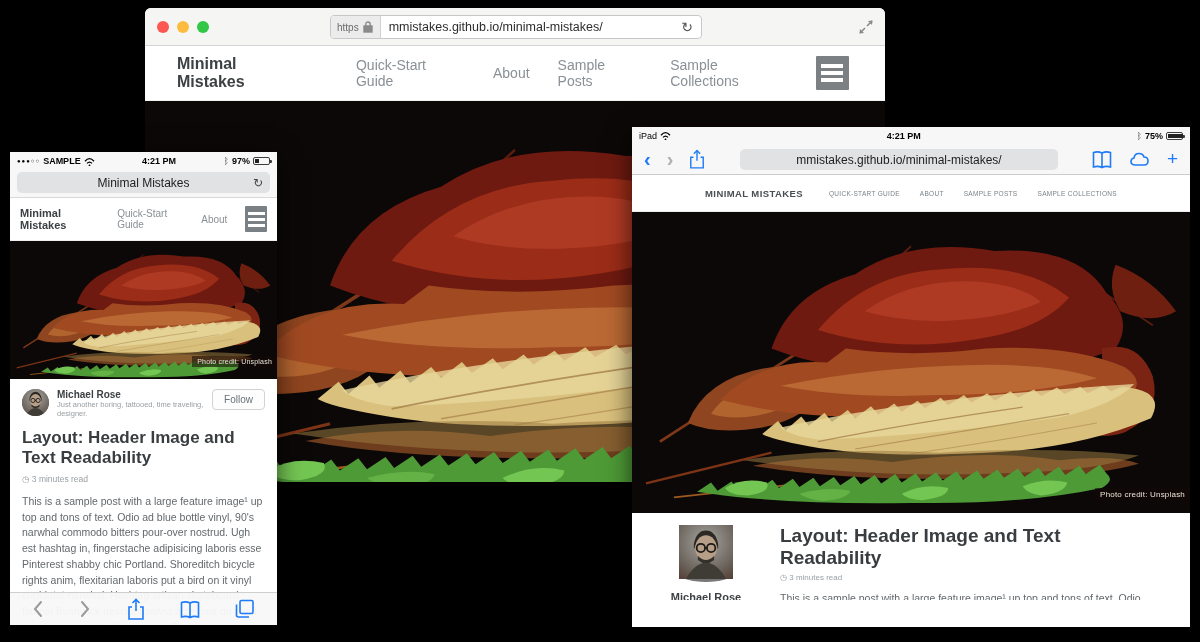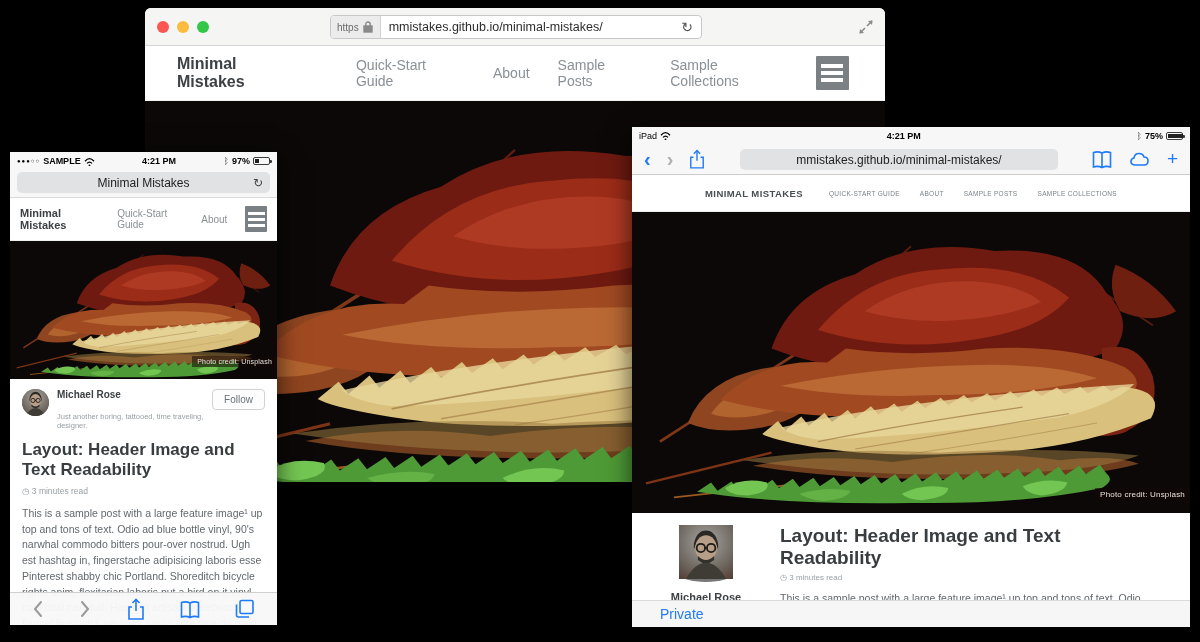--- a/index.html
+++ b/index.html
@@ -94,21 +94,21 @@
   .ip-link { font-size:10px; color:#8a9095; margin-right:18px; }
   .ip-nav .hamburger { width:26px; height:26px; margin-left:auto; }
   .ip-nav .hamburger span { width:17px; height:3px; }
   .ip-hero { height:138px; }
   .ip-content { padding:10px 12px 0; }
   .ip-authorrow { display:flex; align-items:flex-start; }
   .avatar { border-radius:50%; overflow:hidden; flex:none; background:#777; }
   .ip-authorrow .avatar { width:27px; height:27px; }
   .ip-authmeta { margin-left:8px; flex:1; }
   .ip-authname { font-size:10px; font-weight:bold; color:#3d4144; }
-  .ip-authbio { font-size:7.5px; color:#9aa0a5; margin-top:12px; }
+  .ip-authbio { font-size:7.5px; color:#9aa0a5; margin-top:0; }
   .follow-btn {
     border:1px solid #cfd3d6; background:#fdfdfd; border-radius:4px;
     font-size:10px; color:#6b7176; padding:4px 11px; cursor:pointer;
   }
   .ip-title { margin-top:10px; font-size:17px; line-height:1.2; font-weight:bold; color:#393d40; }
   .ip-meta { font-size:8.5px; margin-top:5px; }
   .ip-body { margin-top:10px; font-size:10.5px; line-height:1.5; color:#63686c; }
   .ip-toolbar {
     position:absolute; left:0; right:0; bottom:0; height:33px;
     background:rgba(248,248,248,.96); border-top:1px solid #cfcfcf;
@@ -436,18 +436,15 @@
       </div>
       <div class="pd-main">
         <div class="pd-title">Layout: Header Image and Text Readability</div>
         <div class="meta pd-meta">
           <span>◷</span>
           <span>3 minutes read</span>
         </div>
         <div class="pd-body">This is a sample post with a large feature image¹ up top and tons of text. Odio ad blue bottle vinyl, 90's narwhal commodo bitters pour-over nostrud. Ugh est hashtag in, fingerstache adipisicing laboris esse Pinterest shabby chic Portland. Shoreditch bicycle rights anim, flexitarian laboris put a bird on it vinyl cupidatat narwhal. Hashtag artisan skateboard, flannel Bushwick nesciunt salvia aute fixie do plaid post-ironic dolor McSweeney's. Cliche pour-over chambray nulla four loko skateboard sapiente hashtag.</div>
       </div>
     </div>
-    <div class="pd-private">
-      <span class="ios-blue">Private</span>
-    </div>
   </div>
 
 </div>
 
 </body></html>

